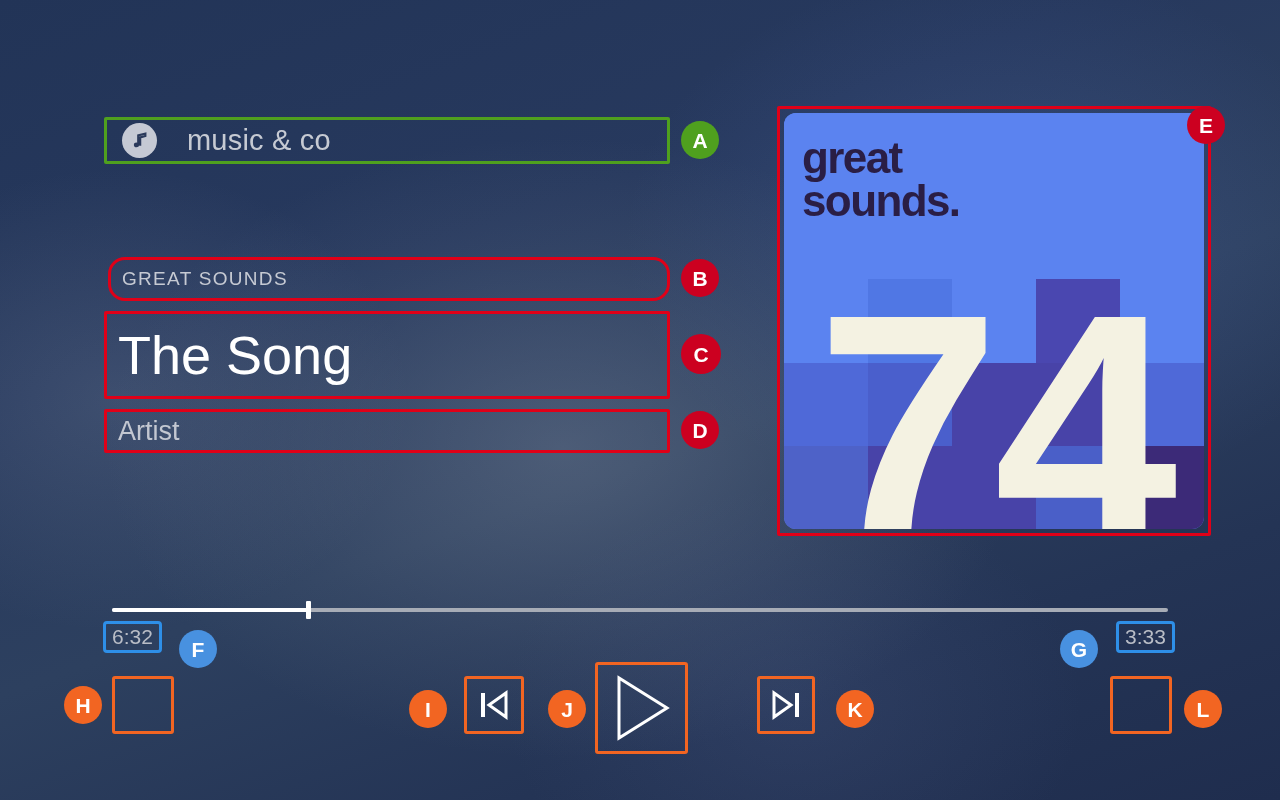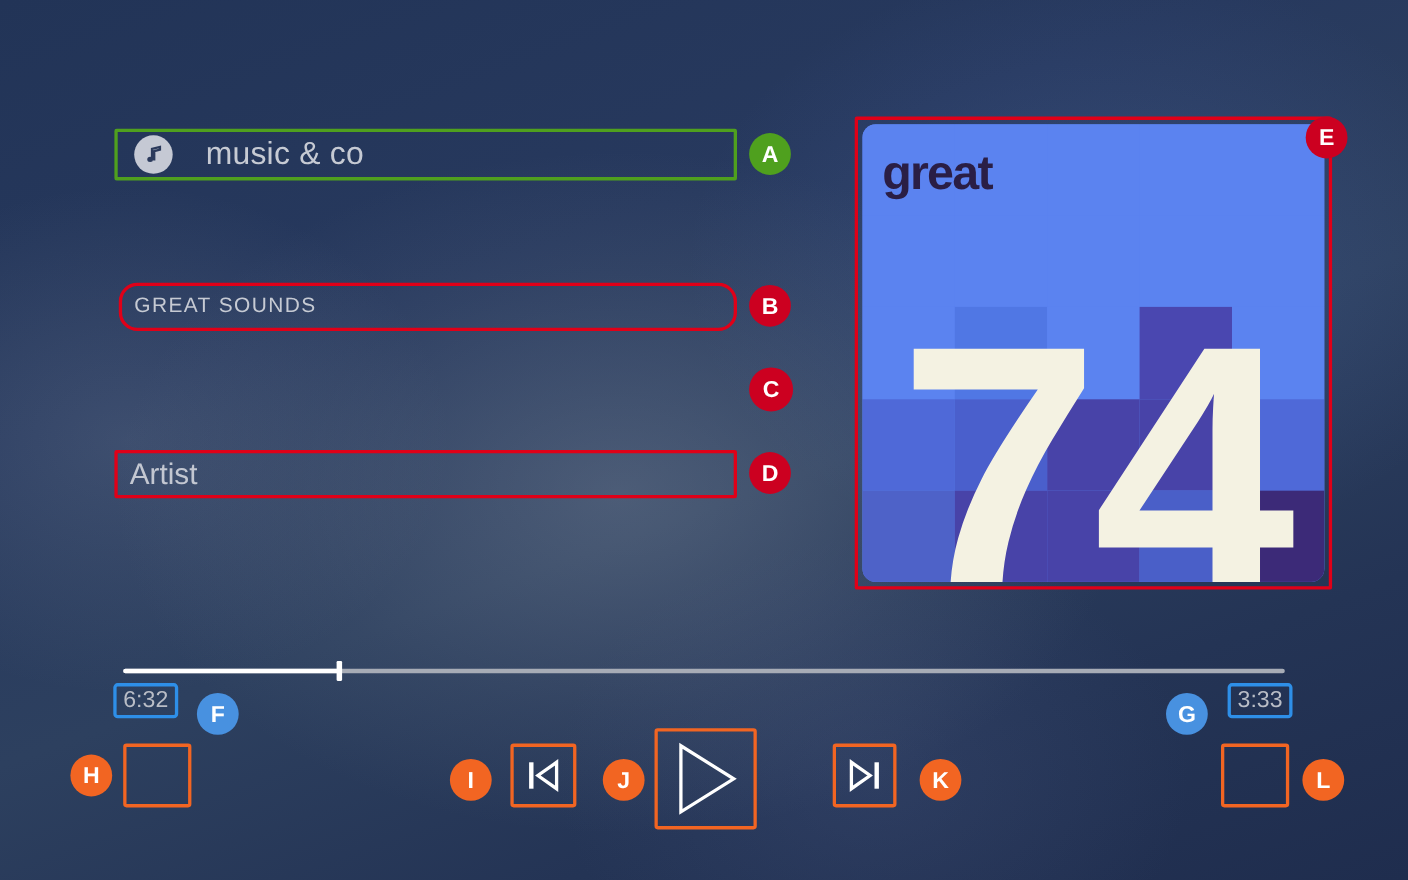--- a/index.html
+++ b/index.html
@@ -221,20 +221,23 @@
         <ellipse cx="7.5" cy="14.9" rx="2.6" ry="2.3" fill="#2b3a5c"></ellipse>
       </svg>
     </span>
     <span class="app-label-text">music &amp; co</span>
   </div>
 
   <div class="meta-box" id="album-box">
     <span class="album-text">GREAT SOUNDS</span>
   </div>
 
+  <div class="meta-box" id="title-box">
+    <span class="title-text">The Song</span>
+  </div>
 
   <div class="meta-box" id="artist-box">
     <span class="artist-text">Artist</span>
   </div>
 
   <div id="art-box">
     <div class="art">
       <div class="art-grid" id="art-grid">
           <div style="background: rgb(91, 131, 240);"></div>
           <div style="background: rgb(91, 131, 240);"></div>
@@ -257,20 +260,21 @@
           <div style="background: rgb(72, 67, 168);"></div>
           <div style="background: rgb(79, 105, 216);"></div>
           <div style="background: rgb(78, 98, 200);"></div>
           <div style="background: rgb(72, 67, 168);"></div>
           <div style="background: rgb(72, 67, 168);"></div>
           <div style="background: rgb(74, 95, 200);"></div>
           <div style="background: rgb(60, 42, 120);"></div>
         </div>
       <div class="art-wordmark">
         <div>great</div>
+        <div>sounds.</div>
       </div>
       <div class="art-number">74</div>
     </div>
   </div>
 
   <div id="progress-wrap">
     <div class="track-bg"></div>
     <div class="track-fill" id="track-fill" style="width: 18.6%;"></div>
     <div class="track-handle" id="track-handle" style="left: 18.6%;"></div>
   </div>

